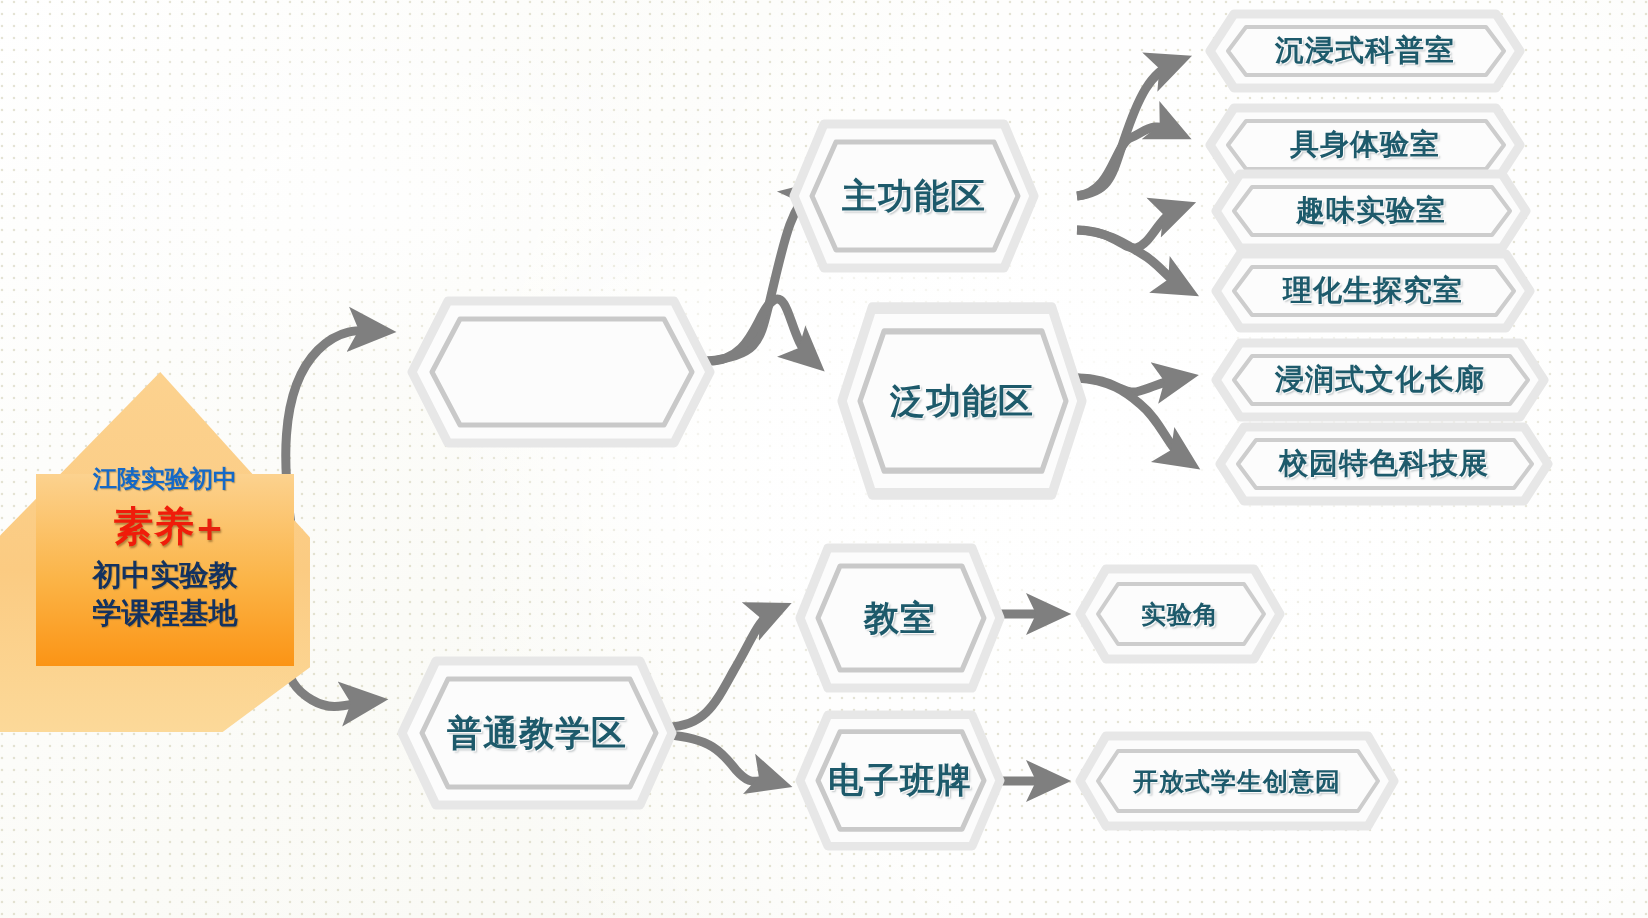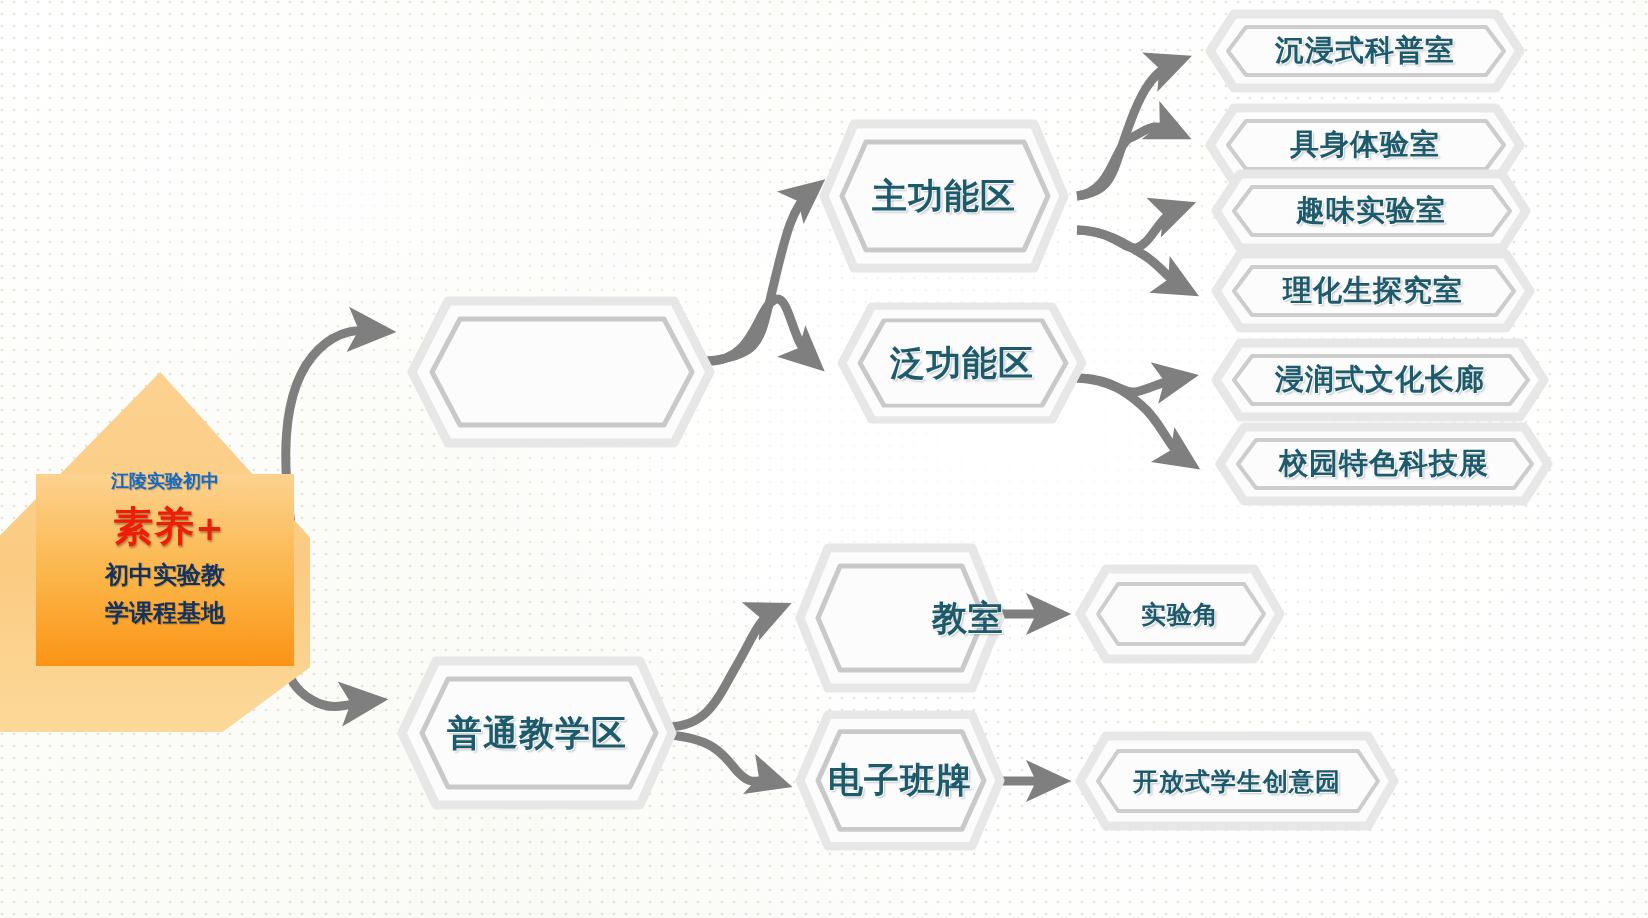--- a/index.html
+++ b/index.html
@@ -63,33 +63,34 @@
   }
   #root .inner{
     position:absolute;left:38px;top:102px;width:258px;height:192px;
     background:linear-gradient(180deg,#fcd28f 0%,#fbb447 55%,#fb9415 100%);
   }
   #root .rtext{
     position:absolute;left:38px;top:92px;width:258px;
     text-align:center;z-index:4;
   }
   #root .r-line1{
-    font-size:18px;font-weight:bold;color:#1569c7;letter-spacing:0px;
+    font-size:24px;font-weight:bold;color:#1569c7;letter-spacing:0px;
     text-shadow:1px 1px 1px rgba(90,70,20,0.35);
     line-height:34px;
+    font-family:Liberation Mono, monospace;
   }
   #root .r-line2{
     font-size:40px;font-weight:bold;color:#f01c0a;letter-spacing:1px;
     line-height:56px;
     text-shadow:1px 2px 2px rgba(90,50,10,0.45);
     padding-left:8px;
   }
   #root .r-line2 .plus{color:#e8210e;font-size:34px;}
   #root .r-line3{
-    font-size:24px;font-weight:bold;color:#133260;letter-spacing:0px;
+    font-size:29px;font-weight:bold;color:#133260;letter-spacing:0px;
     line-height:38px;
     text-shadow:1px 1px 1px rgba(120,90,30,0.40);
   }
 </style>
 </head>
 <body>
 
 <div id="stage">
 
   <div id="haze"></div>
@@ -154,41 +155,41 @@
   <div class="node lvl1" style="left:398px;top:657px;width:278px;height:152px;">
     <div class="hexwrap">
       <svg viewBox="0 0 278 152" preserveAspectRatio="none">
         <polygon points="38,4 242,4 274,76 242,148 38,148 4,76" fill="#fcfcfc" stroke="#e7e7e7" stroke-width="9" stroke-linejoin="round"></polygon>
         <polygon points="50,22 232,22 258,76 232,130 50,130 24,76" fill="none" stroke="#c9c9c9" stroke-width="5" stroke-linejoin="round"></polygon>
       </svg>
     </div>
     <span class="label">普通教学区</span>
   </div>
 
-  <div class="node lvl2" style="left:820px;top:120px;width:248px;height:152px;">
+  <div class="node lvl2" style="left:790px;top:120px;width:248px;height:152px;">
     <div class="hexwrap">
       <svg viewBox="0 0 248 152" preserveAspectRatio="none">
         <polygon points="34,4 214,4 244,76 214,148 34,148 4,76" fill="#fcfcfc" stroke="#e7e7e7" stroke-width="9" stroke-linejoin="round"></polygon>
         <polygon points="46,22 204,22 228,76 204,130 46,130 22,76" fill="none" stroke="#c9c9c9" stroke-width="5" stroke-linejoin="round"></polygon>
       </svg>
     </div>
     <span class="label">主功能区</span>
   </div>
 
-  <div class="node lvl2" style="left:838px;top:303px;width:248px;height:120px;">
+  <div class="node lvl2" style="left:838px;top:303px;width:248px;height:196px;">
     <div class="hexwrap">
       <svg viewBox="0 0 248 152" preserveAspectRatio="none">
         <polygon points="34,4 214,4 244,76 214,148 34,148 4,76" fill="#fcfcfc" stroke="#e7e7e7" stroke-width="9" stroke-linejoin="round"></polygon>
         <polygon points="46,22 204,22 228,76 204,130 46,130 22,76" fill="none" stroke="#c9c9c9" stroke-width="5" stroke-linejoin="round"></polygon>
       </svg>
     </div>
     <span class="label">泛功能区</span>
   </div>
 
-  <div class="node lvl2" style="left:796px;top:544px;width:208px;height:148px;justify-content:flex-end;">
+  <div class="node lvl2" style="left:796px;top:544px;width:208px;height:148px;">
     <div class="hexwrap">
       <svg viewBox="0 0 208 148" preserveAspectRatio="none">
         <polygon points="32,4 176,4 204,74 176,144 32,144 4,74" fill="#fcfcfc" stroke="#e7e7e7" stroke-width="9" stroke-linejoin="round"></polygon>
         <polygon points="44,22 166,22 188,74 166,126 44,126 22,74" fill="none" stroke="#c9c9c9" stroke-width="5" stroke-linejoin="round"></polygon>
       </svg>
     </div>
     <span class="label">教室</span>
   </div>
 
   <div class="node lvl2" style="left:796px;top:711px;width:208px;height:139px;">

